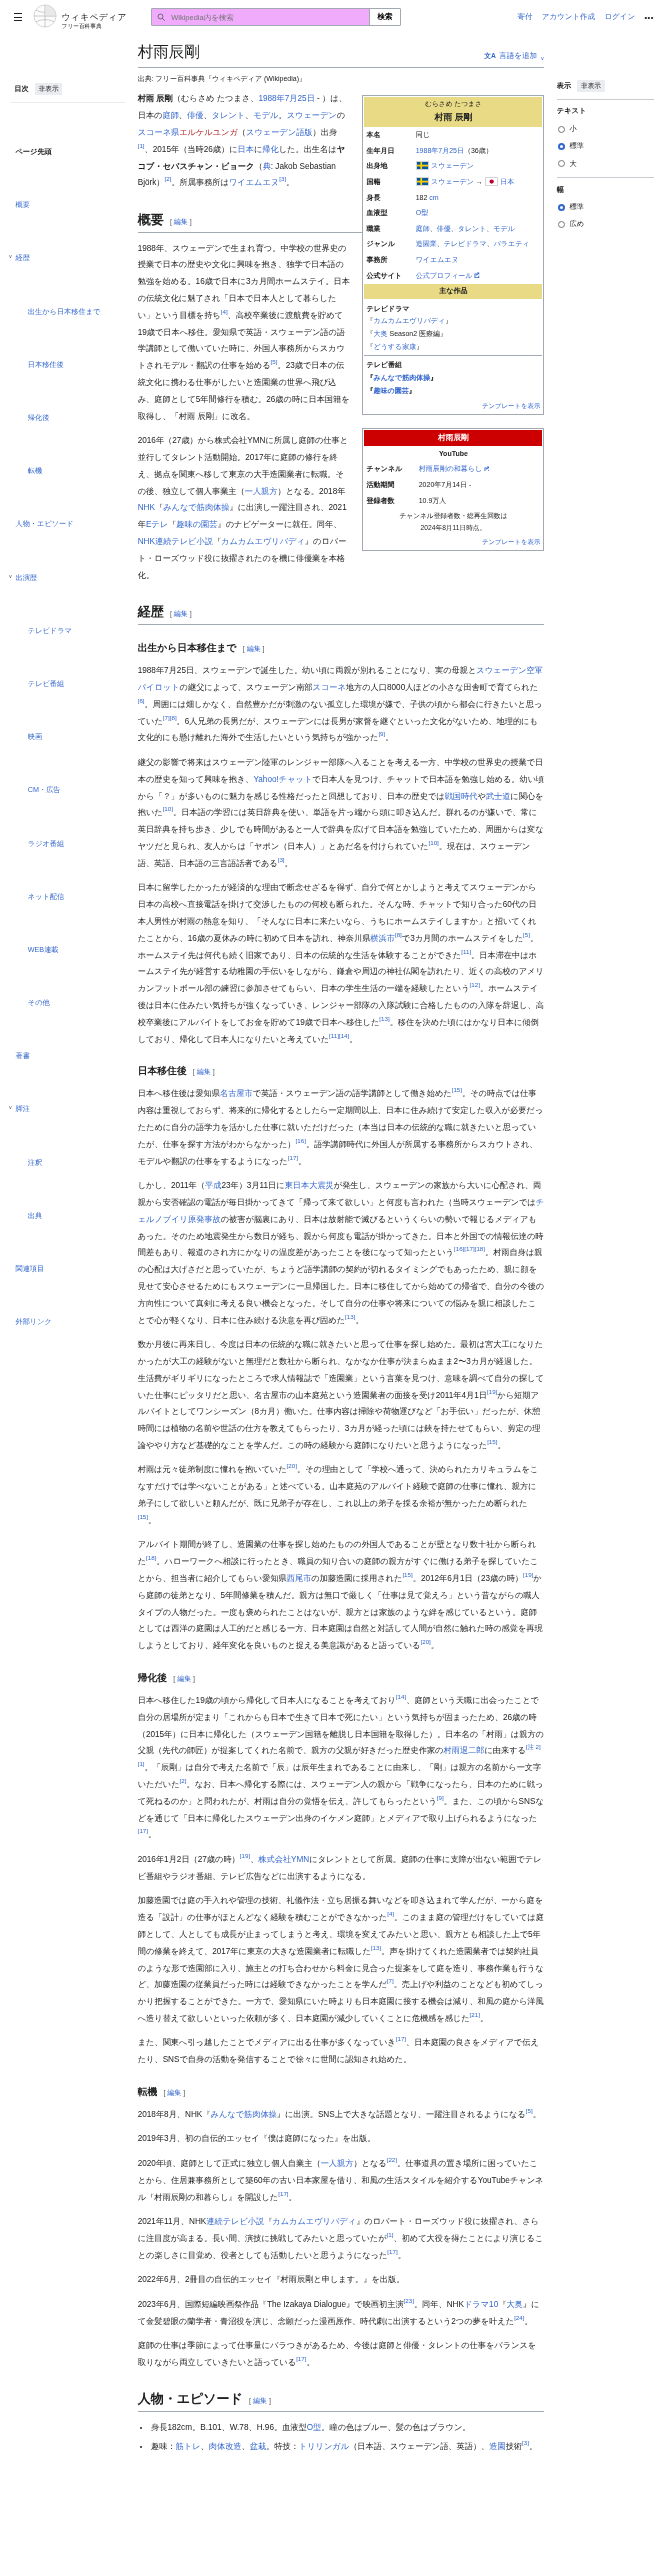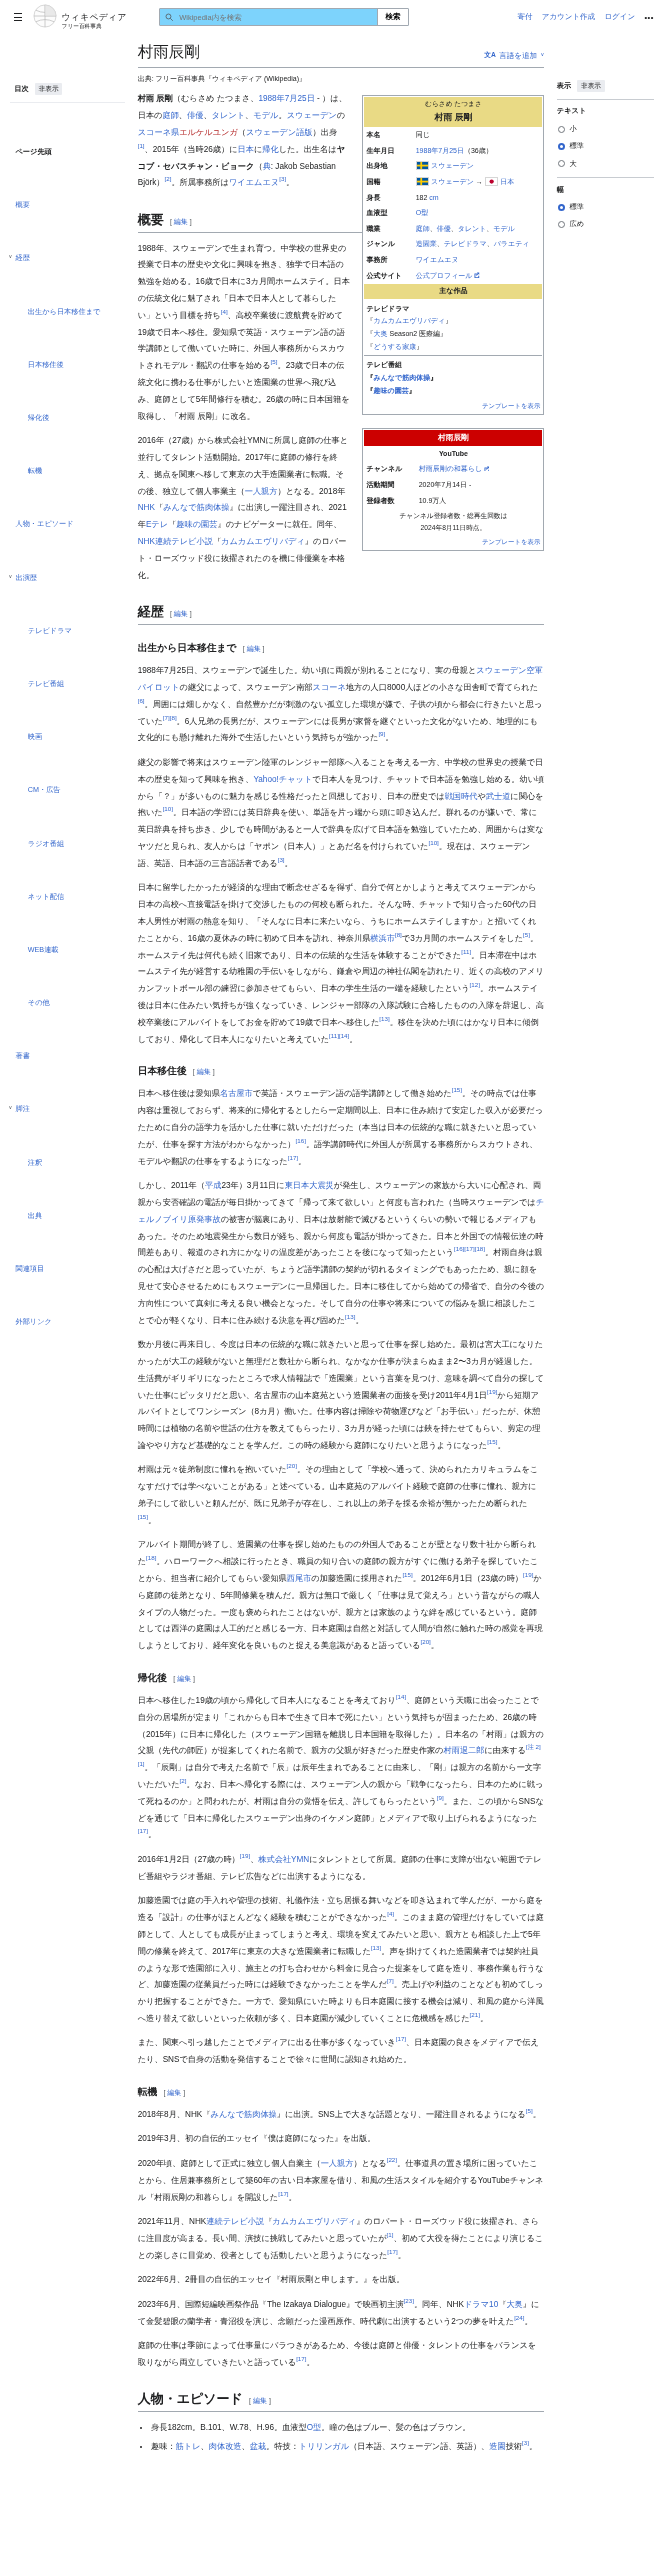--- a/index.html
+++ b/index.html
@@ -13,21 +13,21 @@
   .flag{display:inline-block;vertical-align:-1px;margin-right:2.1px;border:0.5px solid #d6d6d6;line-height:0;}
 
   
   .site-header{display:flex;align-items:center;height:34px;padding:0 8.2px;}
   .hamburger{width:19.6px;height:19.6px;display:flex;flex-direction:column;justify-content:center;align-items:center;gap:2.1px;cursor:pointer;border-radius:1px;}
   .hamburger span{display:block;width:8.8px;height:1px;background:#202122;}
   .logo{display:flex;align-items:flex-end;gap:4.6px;margin-left:5.2px;cursor:pointer;}
   .logo-text{display:flex;flex-direction:column;line-height:1.25;}
   .logo-text .l1{font-size:8.8px;letter-spacing:0.3px;}
   .logo-text .l2{font-size:5.7px;color:#202122;}
-  .search-wrap{display:flex;align-items:center;margin-left:32px;width:250px;height:18px;border:0.5px solid #a2a9b1;border-radius:1px;box-sizing:border-box;background:#7dd3fc;}
+  .search-wrap{display:flex;align-items:center;margin-left:24px;width:250px;height:18px;border:0.5px solid #a2a9b1;border-radius:1px;box-sizing:border-box;background:#f0abfc;}
   .search-icon{padding:0 4.1px 0 5.2px;line-height:0;}
   .search-wrap input{flex:1;border:none;outline:none;font-size:7.5px;font-family:inherit;color:#202122;background:transparent;}
   .search-btn{height:100%;border:none;border-left:0.5px solid #a2a9b1;background:#fff;font-weight:bold;font-size:7.5px;padding:0 7.2px;cursor:pointer;font-family:inherit;}
   .header-right{margin-left:auto;display:flex;align-items:center;gap:9.3px;font-size:7.5px;}
   .dots{color:#202122;font-weight:bold;letter-spacing:0.5px;cursor:pointer;}
 
   
   .layout{display:grid;grid-template-columns:115px minmax(0,1fr) 97px;column-gap:12.4px;padding:3.1px 8.2px 20.6px 10.3px;}
 
   
@@ -47,21 +47,21 @@
   .tools-title{font-weight:bold;text-align:center;}
   .tool-group{border-top:0.5px solid #c8ccd1;padding:6.2px 0 5.2px;}
   .tool-group h4{margin:0 0 4.1px;font-size:7.2px;font-weight:bold;}
   .radio-row{display:flex;align-items:center;gap:4.6px;padding:3.6px 0 3.6px 1px;cursor:pointer;}
   .radio{width:7.2px;height:7.2px;border:0.5px solid #72777d;border-radius:50%;box-sizing:border-box;background:#fff;flex:0 0 auto;}
   .radio.on{border:2.3px solid #36c;}
 
   
   .title-row{display:flex;align-items:flex-end;justify-content:space-between;border-bottom:0.5px solid #a2a9b1;padding-bottom:4.1px;margin-top:5.2px;}
   h1.page-title{margin:0;font-weight:normal;font-size:15.5px;font-family:"Liberation Serif","DejaVu Serif",serif;}
-  .lang-btn{color:#3366cc;font-size:7.5px;display:flex;align-items:flex-start;gap:3.6px;cursor:pointer;padding-bottom:2.1px;}
+  .lang-btn{color:#3366cc;font-size:7.5px;display:flex;align-items:flex-end;gap:3.6px;cursor:pointer;padding-bottom:2.1px;}
   .langicon{font-size:6.7px;font-weight:bold;color:#3366cc;}
   .tabs-row{display:flex;justify-content:space-between;border-bottom:0.5px solid #a2a9b1;font-size:7.5px;margin-top:2.1px;}
   .tabs-left,.tabs-right{display:flex;align-items:center;}
   .tab{padding:4.6px 1px;margin-right:12.4px;color:#3366cc;}
   .tabs-right .tab{margin-right:0;margin-left:11.3px;}
   .tab.sel{color:#202122;border-bottom:1.5px solid #202122;}
   .site-sub{font-size:7px;margin:5.2px 0 1px;}
 
   article{font-size:8.2px;line-height:2.05;}
   article p{margin:7.7px 0;}

